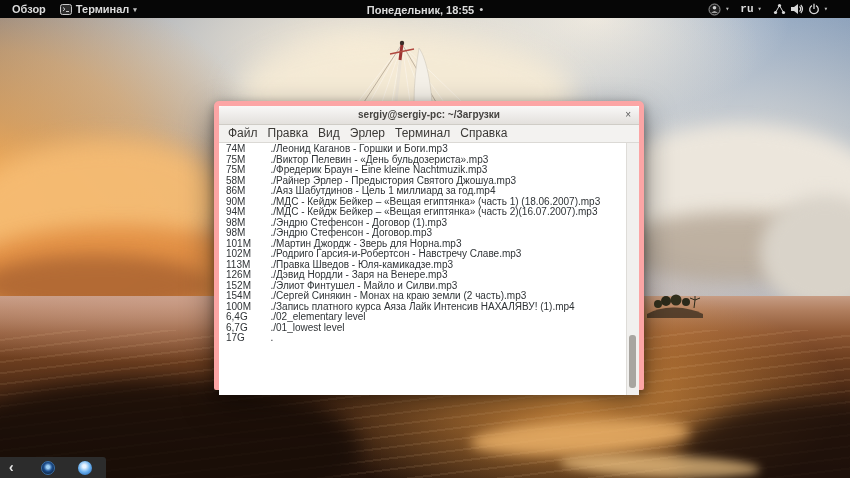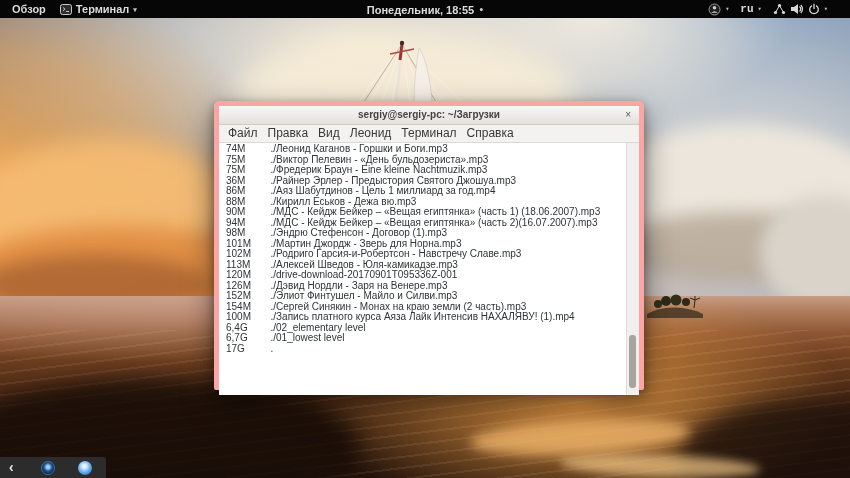--- a/index.html
+++ b/index.html
@@ -222,57 +222,56 @@
   </div>
 
   <div class="menubar">
 
       <span class="menu-item">Файл</span>
 
       <span class="menu-item">Правка</span>
 
       <span class="menu-item">Вид</span>
 
-      <span class="menu-item">Леонид</span>
+      <span class="menu-item">Эрлер</span>
 
       <span class="menu-item">Терминал</span>
 
       <span class="menu-item">Справка</span>
     </div>
 
   <div class="term-body">
     <div>
 
         <div class="term-line"><span class="size-col">74M</span><span>./Леонид Каганов - Горшки и Боги.mp3</span></div>
 
         <div class="term-line"><span class="size-col">75M</span><span>./Виктор Пелевин - «День бульдозериста».mp3</span></div>
 
         <div class="term-line"><span class="size-col">75M</span><span>./Фредерик Браун - Eine kleine Nachtmuzik.mp3</span></div>
 
-        <div class="term-line"><span class="size-col">36M</span><span>./Райнер Эрлер - Предыстория Святого Джошуа.mp3</span></div>
+        <div class="term-line"><span class="size-col">58M</span><span>./Райнер Эрлер - Предыстория Святого Джошуа.mp3</span></div>
 
         <div class="term-line"><span class="size-col">86M</span><span>./Аяз Шабутдинов - Цель 1 миллиард за год.mp4</span></div>
 
-        <div class="term-line"><span class="size-col">88M</span><span>./Кирилл Еськов - Дежа вю.mp3</span></div>
 
         <div class="term-line"><span class="size-col">90M</span><span>./МДС - Кейдж Бейкер – «Вещая египтянка» (часть 1) (18.06.2007).mp3</span></div>
 
 
         <div class="term-line"><span class="size-col">94M</span><span>./МДС - Кейдж Бейкер – «Вещая египтянка» (часть 2)(16.07.2007).mp3</span></div>
 
         <div class="term-line"><span class="size-col">98M</span><span>./Эндрю Стефенсон - Договор (1).mp3</span></div>
 
+        <div class="term-line"><span class="size-col">98M</span><span>./Эндрю Стефенсон - Договор.mp3</span></div>
 
         <div class="term-line"><span class="size-col">101M</span><span>./Мартин Джордж - Зверь для Норна.mp3</span></div>
 
         <div class="term-line"><span class="size-col">102M</span><span>./Родриго Гарсия-и-Робертсон - Навстречу Славе.mp3</span></div>
 
-        <div class="term-line"><span class="size-col">113M</span><span>./Алексей Шведов - Юля-камикадзе.mp3</span></div>
-
-        <div class="term-line"><span class="size-col">120M</span><span>./drive-download-20170901T095336Z-001</span></div>
+        <div class="term-line"><span class="size-col">113M</span><span>./Правка Шведов - Юля-камикадзе.mp3</span></div>
+
 
 
         <div class="term-line"><span class="size-col">126M</span><span>./Дэвид Нордли - Заря на Венере.mp3</span></div>
 
         <div class="term-line"><span class="size-col">152M</span><span>./Элиот Финтушел - Майло и Силви.mp3</span></div>
 
         <div class="term-line"><span class="size-col">154M</span><span>./Сергей Синякин - Монах на краю земли (2 часть).mp3</span></div>
 
         <div class="term-line"><span class="size-col">100M</span><span>./Запись платного курса Аяза Лайк Интенсив НАХАЛЯВУ! (1).mp4</span></div>
 

